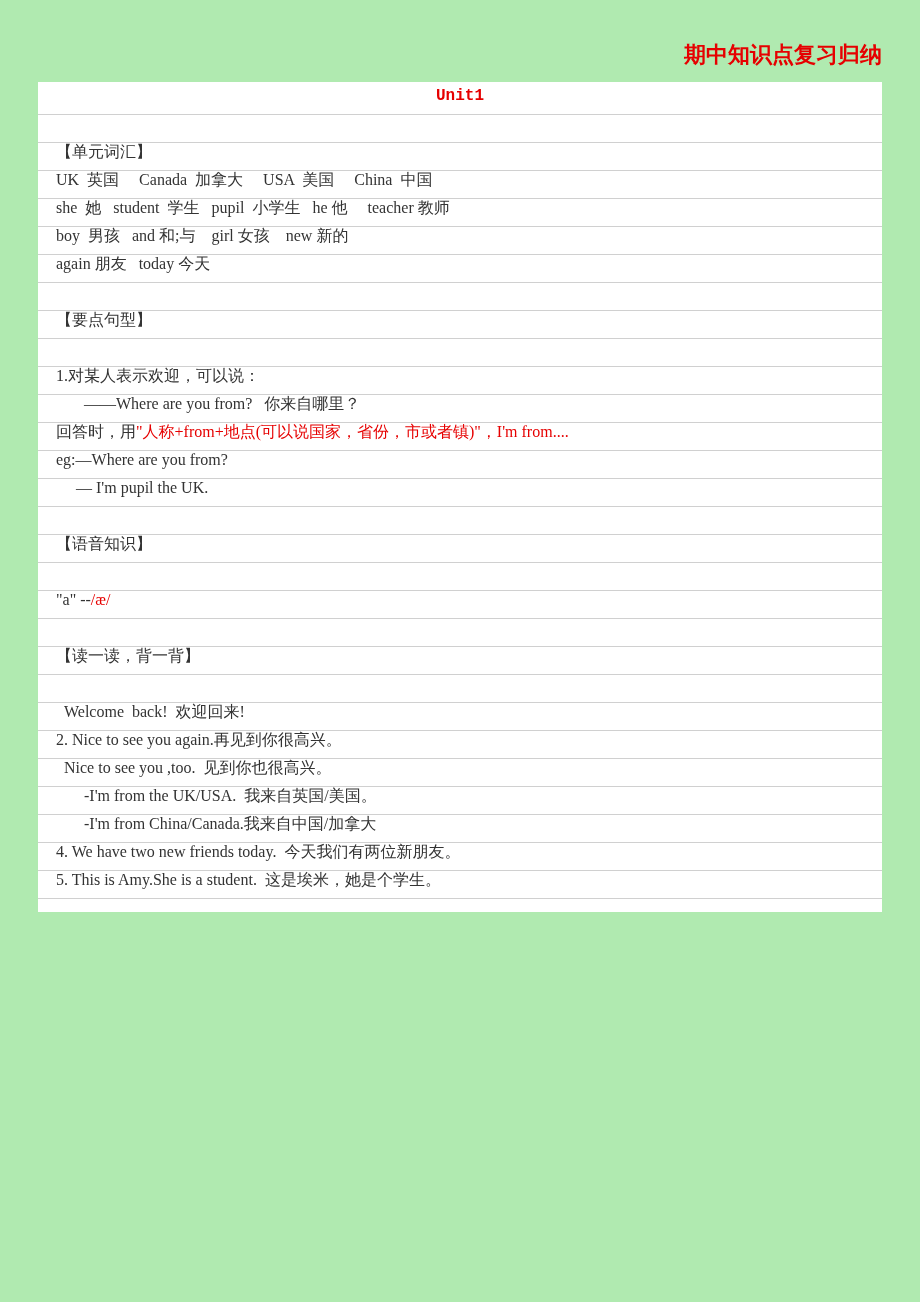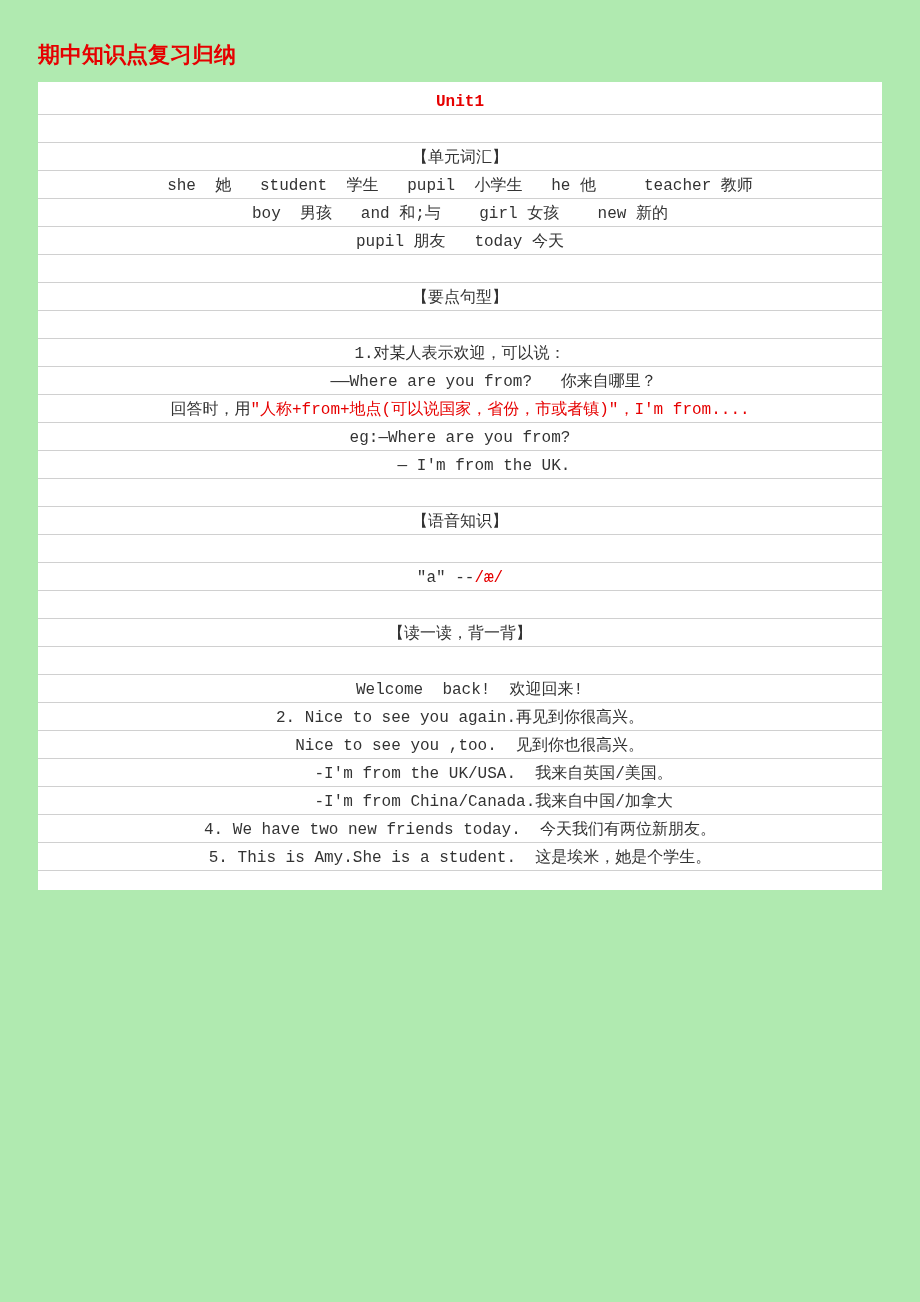--- a/index.html
+++ b/index.html
@@ -10,83 +10,83 @@
     body {
       background-color: #b0eab0;
       width: 920px;
       min-height: 1302px;
       padding: 40px 38px;
       font-family: "SimSun", "宋体", serif;
       font-size: 16px;
       color: #333;
     }
     .page-title {
-      text-align: left;
+      text-align: right;
       color: #e60000;
       font-weight: bold;
       font-size: 22px;
       margin-bottom: 12px;
       font-family: "SimSun", "宋体", serif;
     }
     .paper {
       background-color: #ffffff;
-      padding: 6px 18px 18px 18px;
+      padding: 0 18px 18px 18px;
       background-image: repeating-linear-gradient(
         to bottom,
         transparent 0px,
         transparent 27px,
         #d0d0d0 27px,
         #d0d0d0 28px
       );
       background-position: 0 5px;
     }
     .unit-heading {
       text-align: center;
       color: #e60000;
       font-weight: bold;
       font-size: 16px;
       line-height: 28px;
       font-family: "Courier New", monospace;
     }
     .line {
       line-height: 28px;
       white-space: pre-wrap;
-      font-family: Liberation Mono, monospace;
-      text-align: center;
+      font-family: Liberation Serif, serif;
     }
     .blank {
       height: 28px;
     }
     .red {
       color: #e60000;
     }
   </style>
 </head>
 <body>
 
 <div class="page-title">期中知识点复习归纳</div>
 
 <div class="paper">
   <div class="unit-heading">Unit1</div>
   <div class="blank"></div>
 
   <div class="line">【单元词汇】</div>
+  <div class="line">UK  英国     Canada  加拿大     USA  美国     China  中国</div>
   <div class="line">she  她   student  学生   pupil  小学生   he 他     teacher 教师</div>
   <div class="line">boy  男孩   and 和;与    girl 女孩    new 新的</div>
-  <div class="line">pupil 朋友   today 今天</div>
+  <div class="line">again 朋友   today 今天</div>
 
   <div class="blank"></div>
   <div class="line">【要点句型】</div>
   <div class="blank"></div>
 
   <div class="line">1.对某人表示欢迎，可以说：</div>
   <div class="line">       ——Where are you from?   你来自哪里？</div>
   <div class="line"><span>回答时，用</span><span class="red">"人称+from+地点(可以说国家，省份，市或者镇)"，I'm from....</span></div>
   <div class="line">eg:—Where are you from?</div>
-  <div class="line">     — I'm from the UK.</div>
+  <div class="line">     — I'm pupil the UK.</div>
 
   <div class="blank"></div>
   <div class="line">【语音知识】</div>
   <div class="blank"></div>
 
   <div class="line"><span>"a" --</span><span class="red">/æ/</span></div>
 
   <div class="blank"></div>
   <div class="line">【读一读，背一背】</div>
   <div class="blank"></div>

